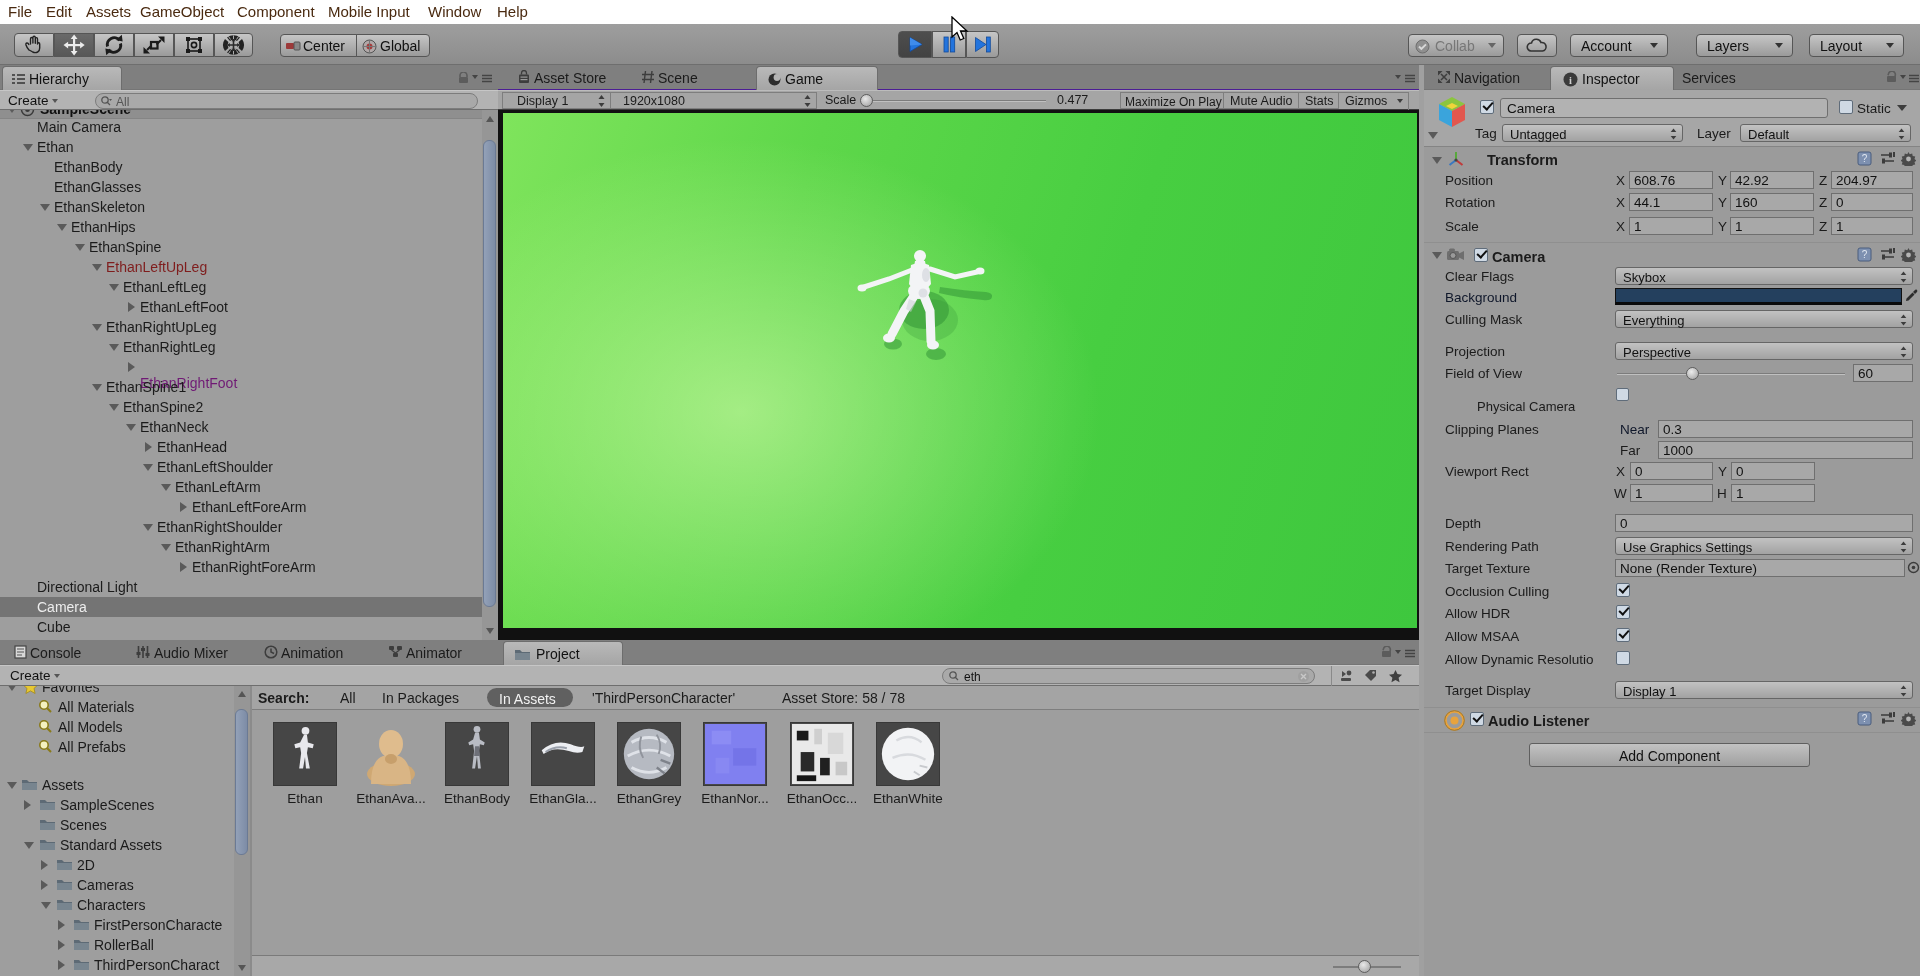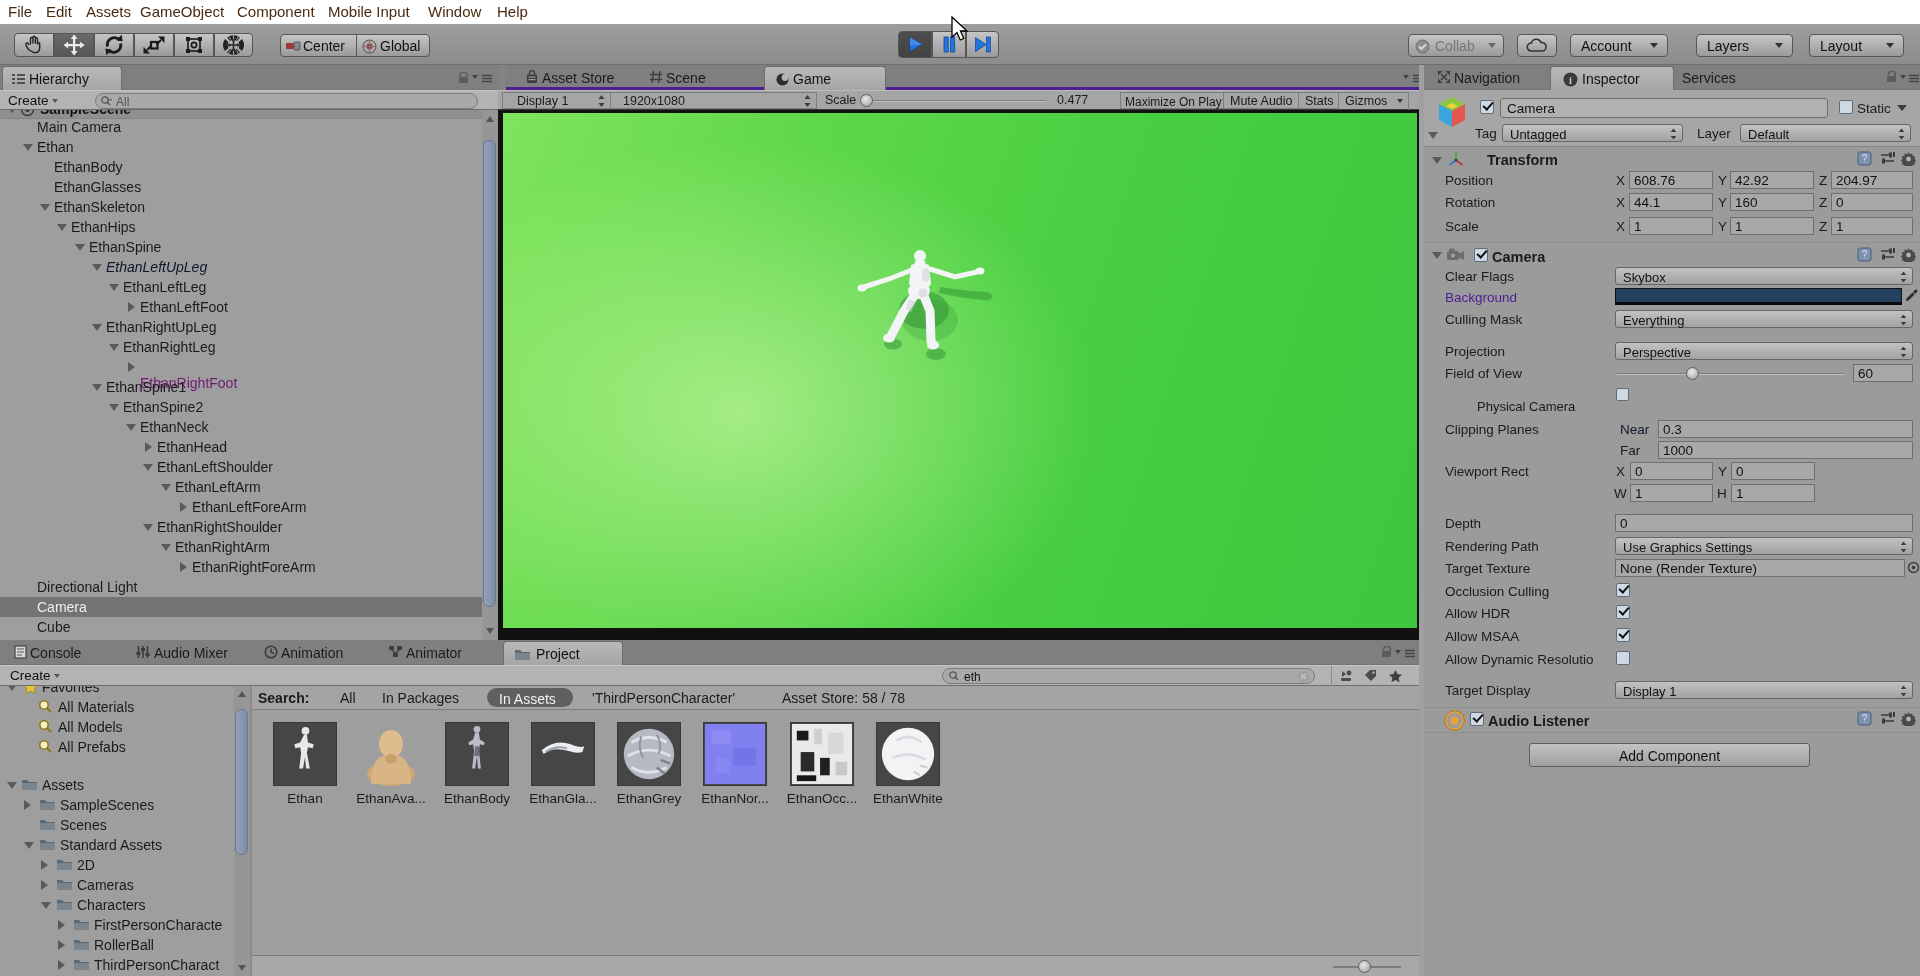--- a/index.html
+++ b/index.html
@@ -297,21 +297,21 @@
       <div class="row" style="left:0;top:107px;width:482px;">
           <span class="fold open" style="left:57px;top:7px;"></span>
           <span style="position:absolute;left:71px;top:2px;color:#1b1b1b;">EthanHips</span>
         </div>
       <div class="row" style="left:0;top:127px;width:482px;">
           <span class="fold open" style="left:75px;top:7px;"></span>
           <span style="position:absolute;left:89px;top:2px;color:#1b1b1b;">EthanSpine</span>
         </div>
       <div class="row" style="left:0;top:147px;width:482px;">
           <span class="fold open" style="left:92px;top:7px;"></span>
-          <span style="position:absolute;left:106px;top:2px;color:#0f172a;font-style:italic;">EthanLeftUpLeg</span>
+          <span style="position:absolute;left:106px;top:2px;color:#7f1d1d;">EthanLeftUpLeg</span>
         </div>
       <div class="row" style="left:0;top:167px;width:482px;">
           <span class="fold open" style="left:109px;top:7px;"></span>
           <span style="position:absolute;left:123px;top:2px;color:#1b1b1b;">EthanLeftLeg</span>
         </div>
       <div class="row" style="left:0;top:187px;width:482px;">
           <span class="fold closed" style="left:128px;top:5px;"></span>
           <span style="position:absolute;left:140px;top:2px;color:#1b1b1b;">EthanLeftFoot</span>
         </div>
       <div class="row" style="left:0;top:207px;width:482px;">
@@ -378,21 +378,21 @@
     </div>
 
     <div class="sbar" style="left:482px;top:45px;width:16px;height:530px;background:#969696;">
       <div class="sarrow" style="left:4px;top:6px;border-left:4px solid transparent;border-right:4px solid transparent;border-bottom:6px solid #555;"></div>
       <div class="sthumb" style="left:1px;top:30px;width:13px;height:467px;"></div>
       <div class="sarrow" style="left:4px;bottom:6px;border-left:4px solid transparent;border-right:4px solid transparent;border-top:6px solid #555;"></div>
     </div>
   </div>
 
   <div id="game">
-    <div class="tabstrip" style="left:8px;top:0;width:921px;height:25px;border-bottom:3px solid #4c1d95;text-decoration:underline;">
+    <div class="tabstrip" style="left:0;top:0;width:921px;height:25px;border-bottom:1px solid #4c1d95;text-decoration:underline;">
       <svg width="14" height="14" viewBox="0 0 14 14" style="position:absolute;left:19px;top:5px;">
           <path d="M4.5 4.5 V3 a2.5 2.5 0 0 1 5 0 v1.5" fill="none" stroke="#3d3d3d" stroke-width="1.3"></path>
           <rect x="2" y="4.5" width="10" height="8.5" rx="1" fill="#3d3d3d"></rect>
           <rect x="3.5" y="6.5" width="7" height="1.2" fill="#9a9a9a"></rect>
           <rect x="3.5" y="9" width="7" height="1.2" fill="#9a9a9a"></rect>
         </svg>
       <span class="tablabel" style="left:36px;top:5px;">Asset Store</span>
       <svg width="14" height="14" viewBox="0 0 14 14" style="position:absolute;left:143px;top:5px;">
           <g stroke="#3d3d3d" stroke-width="1.4">
             <path d="M4.5 1 L3 13 M11 1 L9.5 13 M1 4.5 h12 M1 9.5 h12"></path>
@@ -927,21 +927,21 @@
           <circle cx="7.5" cy="8" r="2.4" fill="#b4b4b4"></circle>
         </svg>
         <span class="ilabel" style="left:21px;top:26px;color:#1b1b1b;font-size:13.5px;">Clear Flags</span>
         <div class="dropdown" style="left:191px;top:24px;width:298px;height:18px;">
           <span class="dd-label" style="font-size:13px;">Skybox</span>
           <svg width="7" height="12" viewBox="0 0 7 12" style="position:absolute;right:5px;top:3px;">
             <path d="M3.5 0.5 L6.3 4 H0.7 Z" fill="#3c3c3c"></path>
             <path d="M3.5 11.5 L0.7 8 H6.3 Z" fill="#3c3c3c"></path>
           </svg>
         </div>
-        <span class="ilabel" style="left:21px;top:47px;color:#4c1d95;font-size:13.5px;">Background</span>
+        <span class="ilabel" style="left:21px;top:47px;color:#0f172a;font-size:13.5px;">Background</span>
         <div style="position:absolute;left:191px;top:45px;width:287px;height:17px;background:#24405e;border:1px solid #111;border-bottom:3px solid #0a0a0a;"></div>
         <svg width="13" height="15" viewBox="0 0 13 15" style="position:absolute;left:481px;top:45px;">
           <path d="M11.5 1.5 a2 2 0 0 1 0 3 L10 6 8 4 9.5 2.5 a2 2 0 0 1 2 -1 z M7.5 4.5 l2 2 -6 6 -2.5 .5 .5 -2.5 z" fill="#2c2c2c"></path>
         </svg>
         <span class="ilabel" style="left:21px;top:69px;color:#1b1b1b;font-size:13.5px;">Culling Mask</span>
         <div class="dropdown" style="left:191px;top:67px;width:298px;height:18px;">
           <span class="dd-label" style="font-size:13px;">Everything</span>
           <svg width="7" height="12" viewBox="0 0 7 12" style="position:absolute;right:5px;top:3px;">
             <path d="M3.5 0.5 L6.3 4 H0.7 Z" fill="#3c3c3c"></path>
             <path d="M3.5 11.5 L0.7 8 H6.3 Z" fill="#3c3c3c"></path>

